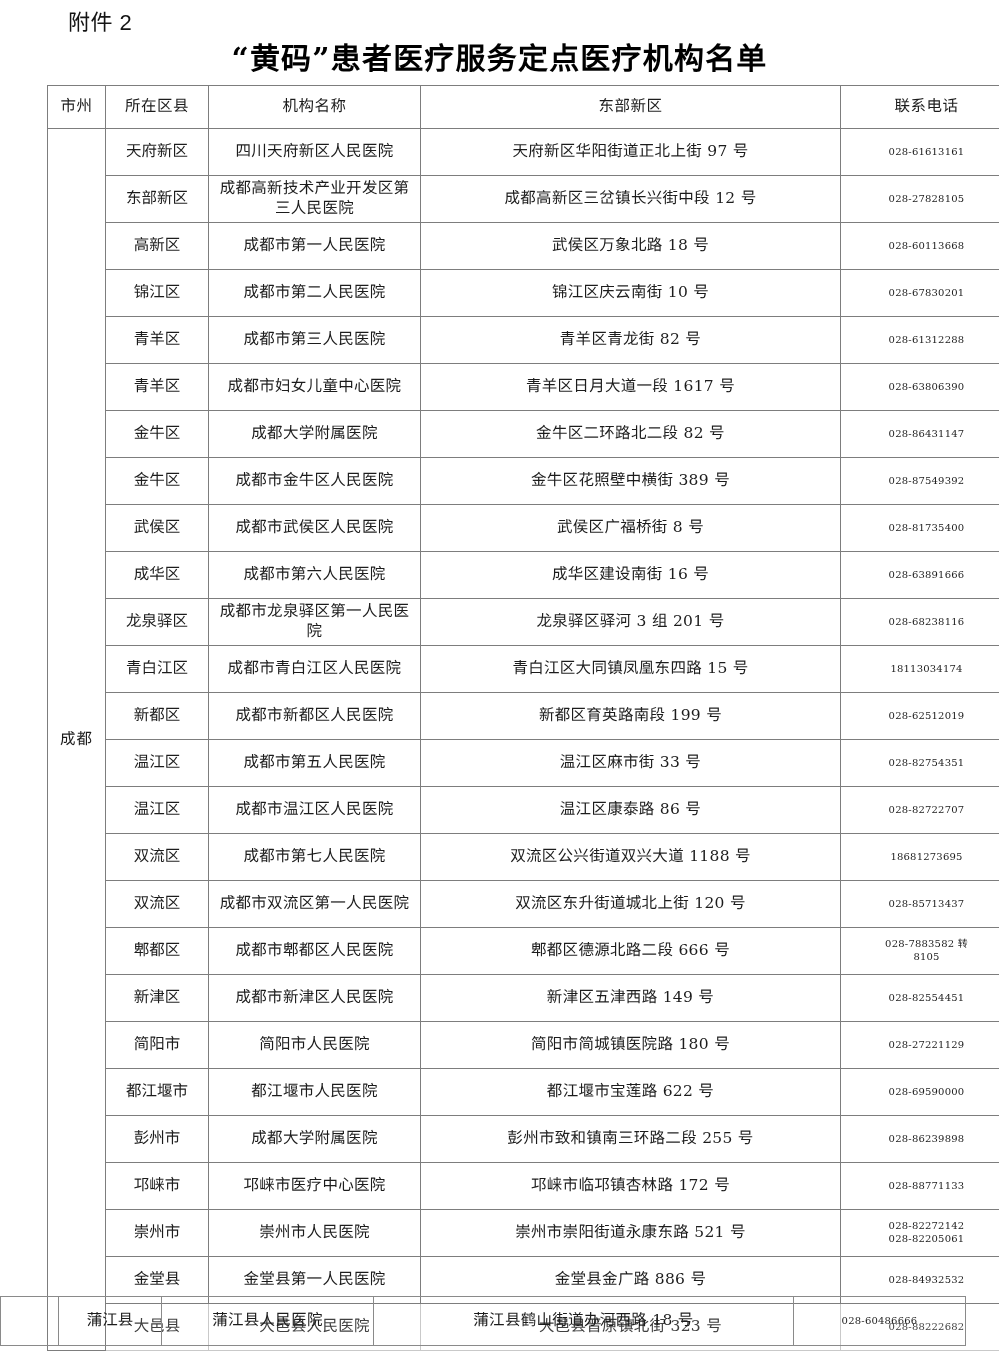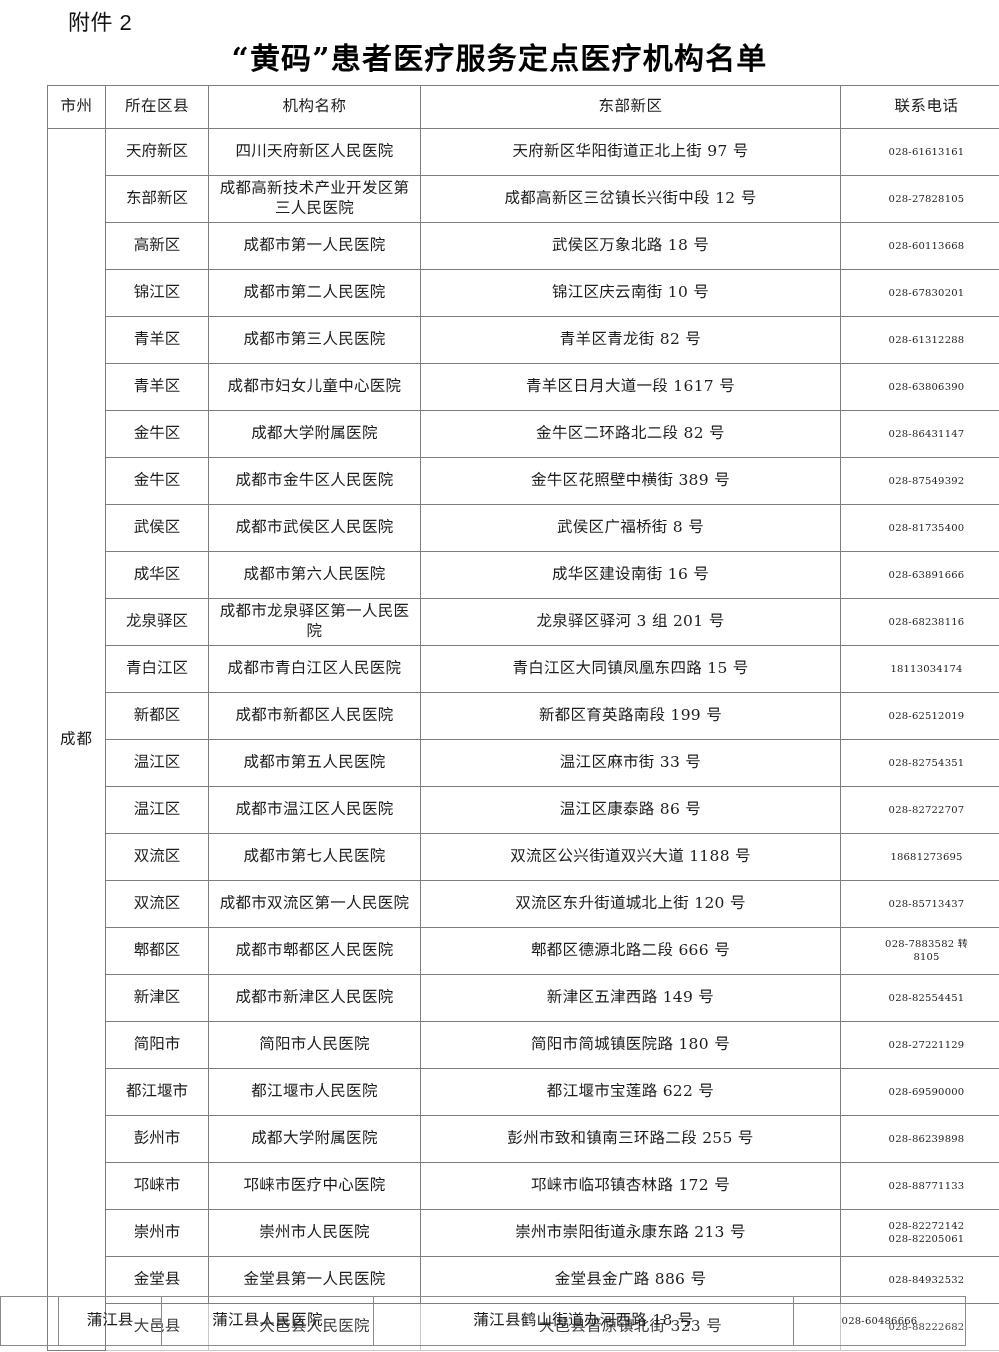--- a/index.html
+++ b/index.html
@@ -290,21 +290,21 @@
           </tr>
           <tr>
             <td class="cell-district">邛崃市</td>
             <td class="cell-name">邛崃市医疗中心医院</td>
             <td class="cell-addr">邛崃市临邛镇杏林路 172 号</td>
             <td class="cell-phone">028-88771133</td>
           </tr>
           <tr class="two-line">
             <td class="cell-district">崇州市</td>
             <td class="cell-name">崇州市人民医院</td>
-            <td class="cell-addr">崇州市崇阳街道永康东路 213 号</td>
+            <td class="cell-addr">崇州市崇阳街道永康东路 521 号</td>
             <td class="cell-phone">
               <span class="phone-line">028-82272142</span>
               <span class="phone-line">028-82205061</span>
             </td>
           </tr>
           <tr>
             <td class="cell-district">金堂县</td>
             <td class="cell-name">金堂县第一人民医院</td>
             <td class="cell-addr">金堂县金广路 886 号</td>
             <td class="cell-phone">028-84932532</td>

